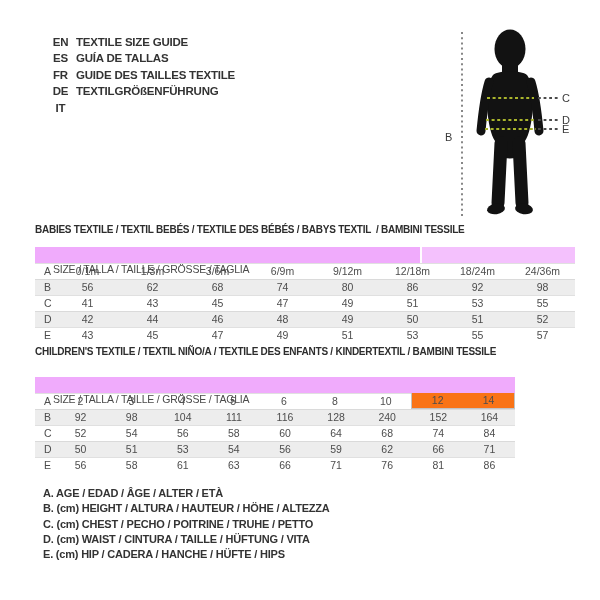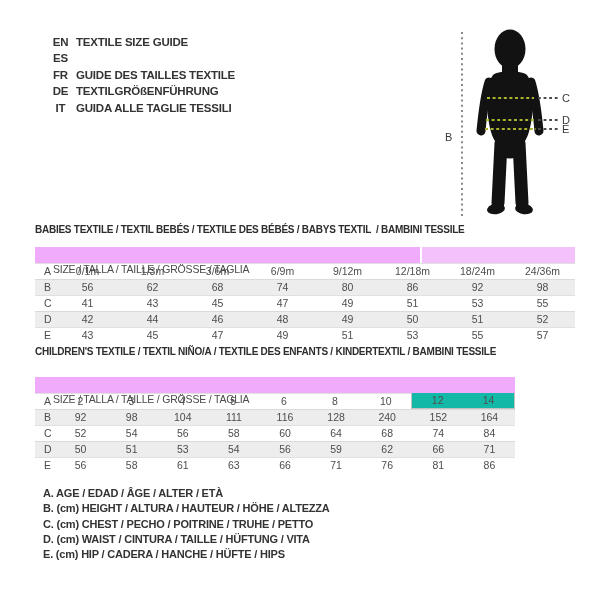--- a/index.html
+++ b/index.html
@@ -24,37 +24,37 @@
   .t-bar{height:16px;line-height:15px;background:#f0abfc;color:#4a4a4a;
     font-size:10.5px;padding-left:7px;letter-spacing:-0.2px;position:relative;
     box-sizing:border-box;white-space:pre;}
   .bar-light{position:absolute;right:0;top:0;bottom:0;width:153px;
     background:rgba(255,255,255,0.27);border-left:2px solid rgba(255,255,255,0.95);}
   .t-row{display:flex;height:16px;line-height:15px;box-sizing:border-box;
     border-top:1px solid #e0e0e0;align-items:flex-end;}
   .t-row.stripe{background:#ededed;border-top:1px solid #dadada;}
   .t-label{width:20px;padding-left:9px;box-sizing:border-box;}
   .t-cell{flex:1;text-align:center;}
-  .t-cell.hl{background:#14b8a6;border-top:3px solid #14532d;border-bottom:1px solid #c2c2c2;}
+  .t-cell.hl{background:#f97316;border-top:3px solid #14532d;border-bottom:1px solid #c2c2c2;}
   .t-cell.hl-first{border-left:1px solid #c2c2c2;}
   .t-cell.hl-last{border-right:1px solid #c2c2c2;}
   
   .legend{position:absolute;left:43px;top:486px;}
   .legend-line{height:15.3px;line-height:15.3px;font-size:11px;font-weight:700;
     color:#333;letter-spacing:-0.2px;white-space:pre;}
 </style>
 </head>
 <body>
 
 <div class="lang-block">
     <div class="lang-row"><span class="lang-code">EN</span><span>TEXTILE SIZE GUIDE</span></div>
-    <div class="lang-row"><span class="lang-code">ES</span></div>
+    <div class="lang-row"><span class="lang-code">ES</span><span>GUÍA DE TALLAS</span></div>
     <div class="lang-row"><span class="lang-code">FR</span><span>GUIDE DES TAILLES TEXTILE</span></div>
     <div class="lang-row"><span class="lang-code">DE</span><span>TEXTILGRÖßENFÜHRUNG</span></div>
-    <div class="lang-row"><span class="lang-code">IT</span><span>GUIDA ALLE TAGLIE TESSILI</span></div>
+    <div class="lang-row"><span class="lang-code">IT</span></div>
   </div>
 
 <svg class="figure" viewBox="0 0 150 200" xmlns="http://www.w3.org/2000/svg">
 
   <g>
     <ellipse class="sil" cx="73" cy="24" rx="15.5" ry="19.5"></ellipse>
     <rect class="sil" x="65" y="37" width="16" height="15"></rect>
     <path class="sil" d="M56,50 C62,45 84,45 90,50 C95,57 97,68 96,80
       C95,98 92,110 88,116 L58,116 C54,110 51,98 50,80 C49,68 51,57 56,50 Z"></path>
     <path d="M52,57 C48,70 46,85 44,106" fill="none" stroke="#121212" stroke-width="9" stroke-linecap="round"></path>

